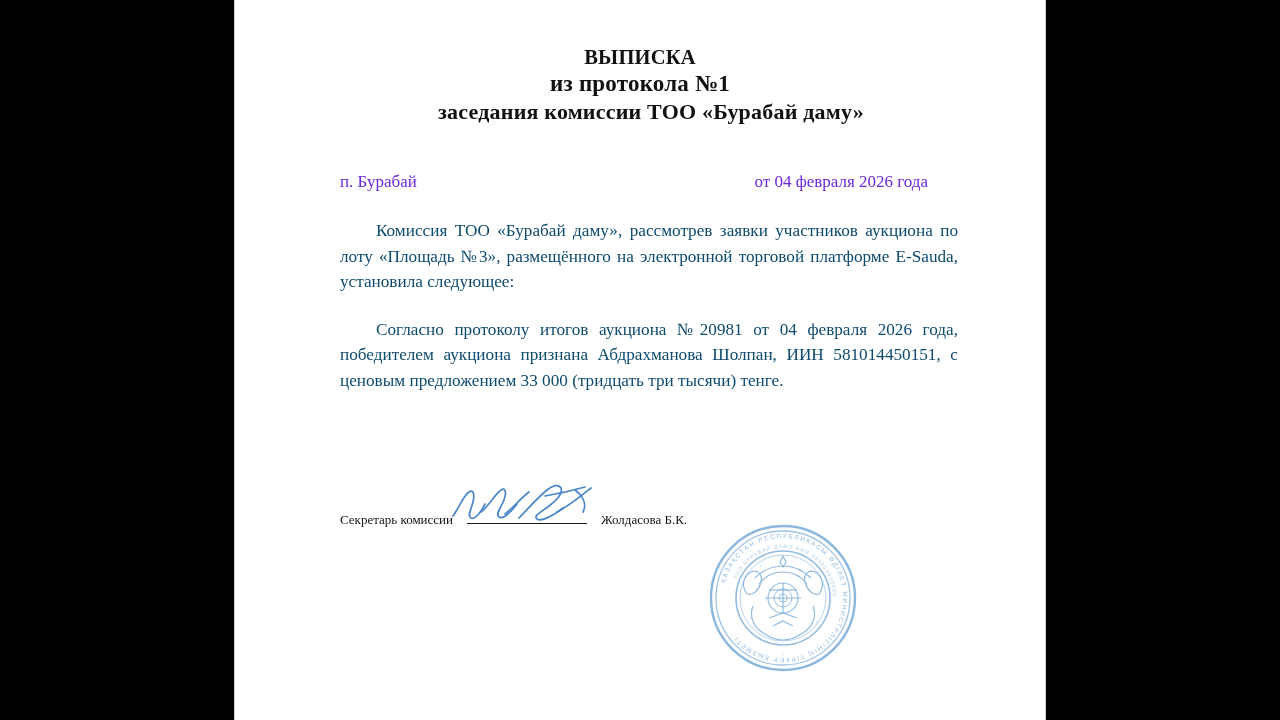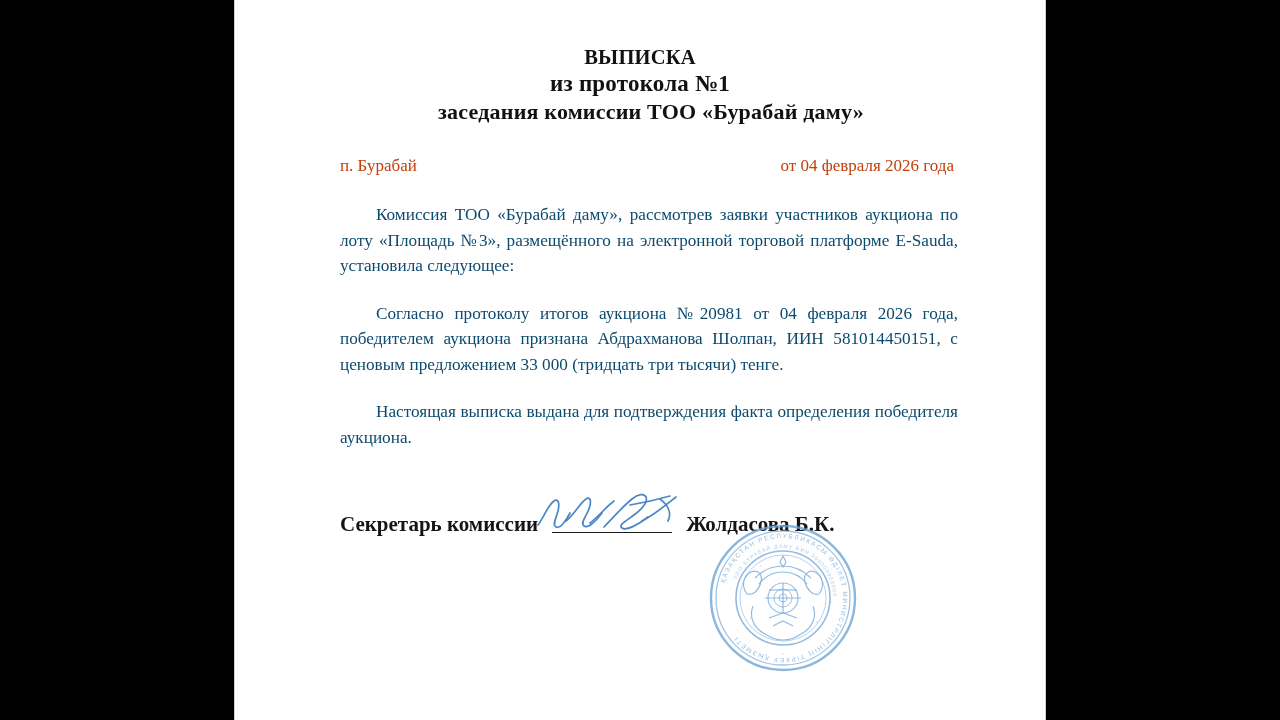--- a/index.html
+++ b/index.html
@@ -59,28 +59,28 @@
     margin-top: 2px;
   }
   .heading .l3 {
     font-size: 22px;
     line-height: 24px;
     margin-top: 4px;
     padding-left: 22px;
   }
   
   .placedate {
-    margin-top: 32px;
+    margin-top: 48px;
     padding-left: 105px;
-    padding-right: 91px;
+    padding-right: 117px;
     display: flex;
     justify-content: space-between;
     align-items: baseline;
     font-size: 17px;
-    color: #c2410c;
+    color: #6d28d9;
   }
   
   .body-block {
     margin-top: 26px;
     padding-left: 105px;
     padding-right: 87px;
   }
   .para {
     text-align: justify;
     text-justify: inter-word;
@@ -93,23 +93,22 @@
   .para:last-child { margin-bottom: 0; }
   .para.gap-lg { margin-bottom: 22px; }
   
   .signature-row {
     position: absolute;
     left: 105px;
     top: 503px;
     width: 618px;
     display: flex;
     align-items: flex-end;
-    font-size: 21px;
+    font-size: 13px;
     color: #141414;
-    font-weight: bold;
   }
   .sig-label { white-space: nowrap; }
   .sig-rule {
     position: relative;
     flex: 0 0 120px;
     margin: 0 14px 4px 14px;
     height: 1px;
     background: #1b1b1b;
   }
   .sig-name { white-space: nowrap; margin-top: 9px; }
@@ -149,21 +148,20 @@
       </div>
 
       <div class="placedate">
         <span>п. Бурабай</span>
         <span>от 04 февраля 2026 года</span>
       </div>
 
       <div class="body-block">
         <p class="para gap-lg">Комиссия ТОО «Бурабай даму», рассмотрев заявки участников аукциона по лоту «Площадь №3», размещённого на электронной торговой платформе E-Sauda, установила следующее:</p>
         <p class="para gap-lg">Согласно протоколу итогов аукциона №20981 от 04 февраля 2026 года, победителем аукциона признана Абдрахманова Шолпан, ИИН 581014450151, с ценовым предложением 33 000 (тридцать три тысячи) тенге.</p>
-        <p class="para">Настоящая выписка выдана для подтверждения факта определения победителя аукциона.</p>
       </div>
 
       <div class="signature-row">
         <span class="sig-label">Секретарь комиссии</span>
         <span class="sig-rule">
           <span class="sig-scribble">
             <svg width="170" height="44" viewBox="0 0 170 44" fill="none" xmlns="http://www.w3.org/2000/svg">
               <g stroke="#4a86c8" stroke-width="1.7" stroke-linecap="round" stroke-linejoin="round" fill="none">
                 <path d="M8 34 C14 26, 18 14, 24 10 C28 7, 30 12, 28 20 C26 28, 22 34, 26 36 C30 38, 36 30, 40 22"></path>
                 <path d="M36 30 C44 24, 50 12, 56 8 C60 5, 62 10, 59 18 C56 26, 50 32, 54 35 C58 38, 66 30, 72 22"></path>

